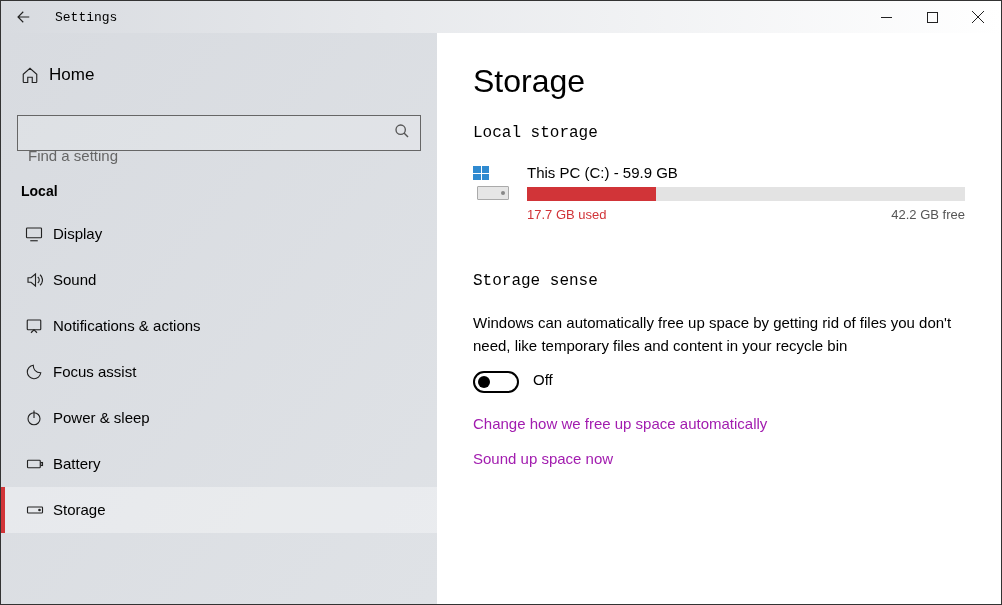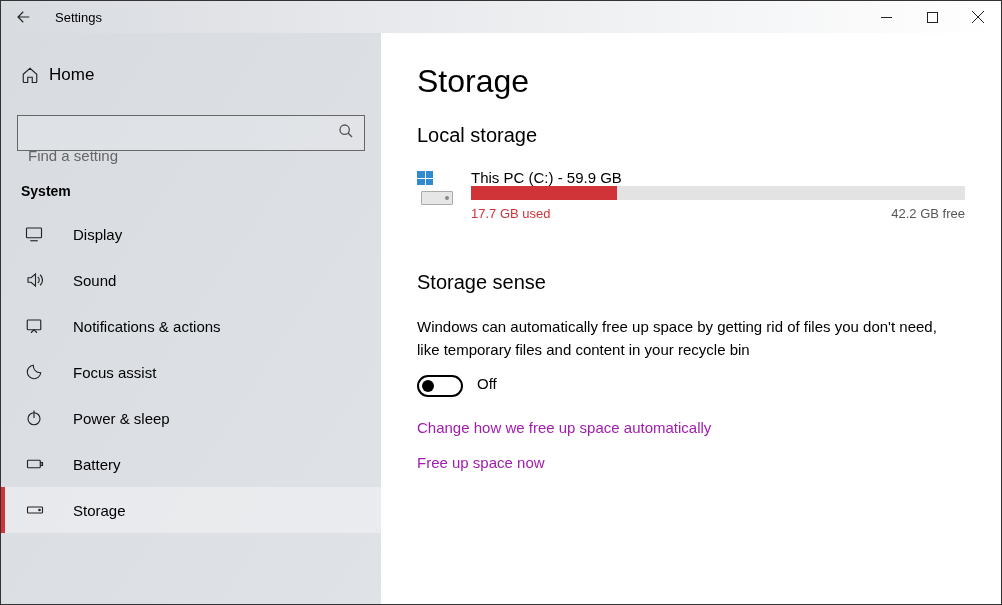--- a/index.html
+++ b/index.html
@@ -1,48 +1,48 @@
 <!DOCTYPE html>
 <html><head>
   <meta charset="utf-8">
   <style>
     * { margin: 0; padding: 0; box-sizing: border-box; font-family: "Segoe UI", Arial, sans-serif; }
     body { width: 1002px; height: 605px; overflow: hidden; background: #fff; display: flex; flex-direction: column; border: 1px solid #333; }
     
     .titlebar { height: 32px; display: flex; align-items: center; background: linear-gradient(to right, #d8dbe0, #ffffff); }
     .titlebar .back { width: 46px; height: 32px; display: flex; align-items: center; justify-content: center; }
-    .titlebar .title { font-size: 13px; padding-left: 8px; }
+    .titlebar .title { font-size: 13px; padding-left: 8px; font-family: Liberation Mono, monospace; }
     .titlebar .spacer { flex: 1; }
     .winbtn { width: 46px; height: 32px; display: flex; align-items: center; justify-content: center; font-size: 11px; }
     
     .content { flex: 1; display: flex; overflow: hidden; }
     
-    .sidebar { width: 380px; background: linear-gradient(to bottom right, #d8dbe0, #dfe2e6); padding-top: 20px; overflow-y: auto; }
+    .sidebar { width: 436px; background: linear-gradient(to bottom right, #d8dbe0, #dfe2e6); padding-top: 20px; overflow-y: auto; }
     .sidebar-home { display: flex; align-items: center; padding: 12px 20px; font-size: 17px; cursor: pointer; }
     .sidebar-home .icon { width: 28px; display: flex; align-items: center; }
     .search { margin: 18px 16px 24px 16px; border: 1px solid #666; height: 36px; display: flex; align-items: center; padding: 0 10px; background: rgba(255,255,255,0.15); }
     .search input { flex: 1; border: none; outline: none; background: transparent; font-size: 15px; color: #555; margin-top: 44px; }
     .search input::placeholder { color: #666; }
     .search .sicon { color: #555; }
     .section-label { font-weight: 600; font-size: 14px; padding: 8px 20px 12px 20px; }
-    .nav-item { display: flex; align-items: center; padding: 14px 20px; font-size: 15px; cursor: pointer; border-left: 4px solid transparent; gap: 20px; }
+    .nav-item { display: flex; align-items: flex-start; padding: 14px 20px; font-size: 15px; cursor: pointer; border-left: 4px solid transparent; }
     .nav-item .icon { width: 28px; display: flex; align-items: center; color: #222; }
     .nav-item.active { background: rgba(255,255,255,0.35); border-left: 4px solid #d13438; }
     
     .main { flex: 1; padding: 30px 36px 20px 36px; overflow-y: auto; }
     .page-title { font-size: 32px; font-weight: 400; margin-bottom: 24px; }
-    .subheading { font-size: 20px; font-weight: 400; margin-bottom: 22px; }
+    .subheading { font-size: 16px; font-weight: 400; margin-bottom: 22px; font-family: Liberation Mono, monospace; }
     .disk-row { display: flex; align-items: flex-start; gap: 14px; margin-bottom: 50px; }
     .disk-icon { width: 40px; height: 36px; position: relative; margin-top:2px;}
     .disk-icon .body { position:absolute; bottom:2px; left:4px; width:32px; height:14px; background:#e6e6e6; border:1px solid #aaa; border-radius:1px;}
     .disk-icon .body::after{content:''; position:absolute; right:3px; top:4px; width:4px; height:4px; background:#888; border-radius:50%;}
     .disk-icon .win { position:absolute; top:0; left:0; width:16px; height:14px; display:grid; grid-template-columns:1fr 1fr; grid-template-rows:1fr 1fr; gap:1px;}
     .disk-icon .win span{background:#2f8ad0;}
     .disk-info { flex: 1; }
-    .disk-name { font-size: 15px; }
+    .disk-name { font-size: 15px; margin-bottom: 6px; }
     .bar { height: 14px; background: #e3e3e3; position: relative; margin-bottom: 6px; }
     .bar .fill { position: absolute; left: 0; top: 0; bottom: 0; background: #d13438; }
     .disk-meta { display: flex; justify-content: space-between; font-size: 13px; text-align: right; }
     .disk-meta .used { color: #d13438; }
     .disk-meta .free { color: #555; }
     
     .sense-desc { font-size: 15px; line-height: 1.5; margin-bottom: 14px; max-width: 520px; }
     .toggle-row { display: flex; gap: 14px; margin-bottom: 22px; }
     .toggle { width: 46px; height: 22px; border: 2px solid #000; border-radius: 11px; position: relative; cursor: pointer; }
     .toggle .knob { width: 12px; height: 12px; background: #000; border-radius: 50%; position: absolute; left: 3px; top: 3px; }
@@ -90,21 +90,21 @@
     </div>
     <div class="search">
       <input type="text" placeholder="Find a setting" style="">
       <span class="sicon">
         <svg width="16" height="16" viewBox="0 0 24 24" fill="none" stroke="#555" stroke-width="2">
             <circle cx="10" cy="10" r="7"></circle>
             <line x1="21" y1="21" x2="15" y2="15"></line>
           </svg>
       </span>
     </div>
-    <div class="section-label">System</div>
+    <div class="section-label">Local</div>
 
     <div class="nav-item">
       <span class="icon">
           <svg width="18" height="18" viewBox="0 0 24 24" fill="none" stroke="#222" stroke-width="1.5">
             <rect x="2" y="4" width="20" height="13" rx="1"></rect>
             <line x1="7" y1="21" x2="17" y2="21"></line>
           </svg>
         </span>
       <span>Display</span>
     </div>
@@ -191,15 +191,15 @@
 
     <h2 class="subheading">Storage sense</h2>
     <p class="sense-desc">Windows can automatically free up space by getting rid of files you don't need, like temporary files and content in your recycle bin</p>
     <div class="toggle-row">
       <div class="toggle">
           <div class="knob"></div>
         </div>
       <span class="toggle-label">Off</span>
     </div>
     <a class="link">Change how we free up space automatically</a>
-    <a class="link">Free up space now</a>
+    <a class="link">Sound up space now</a>
   </div>
 </div>
 
 </body></html>

